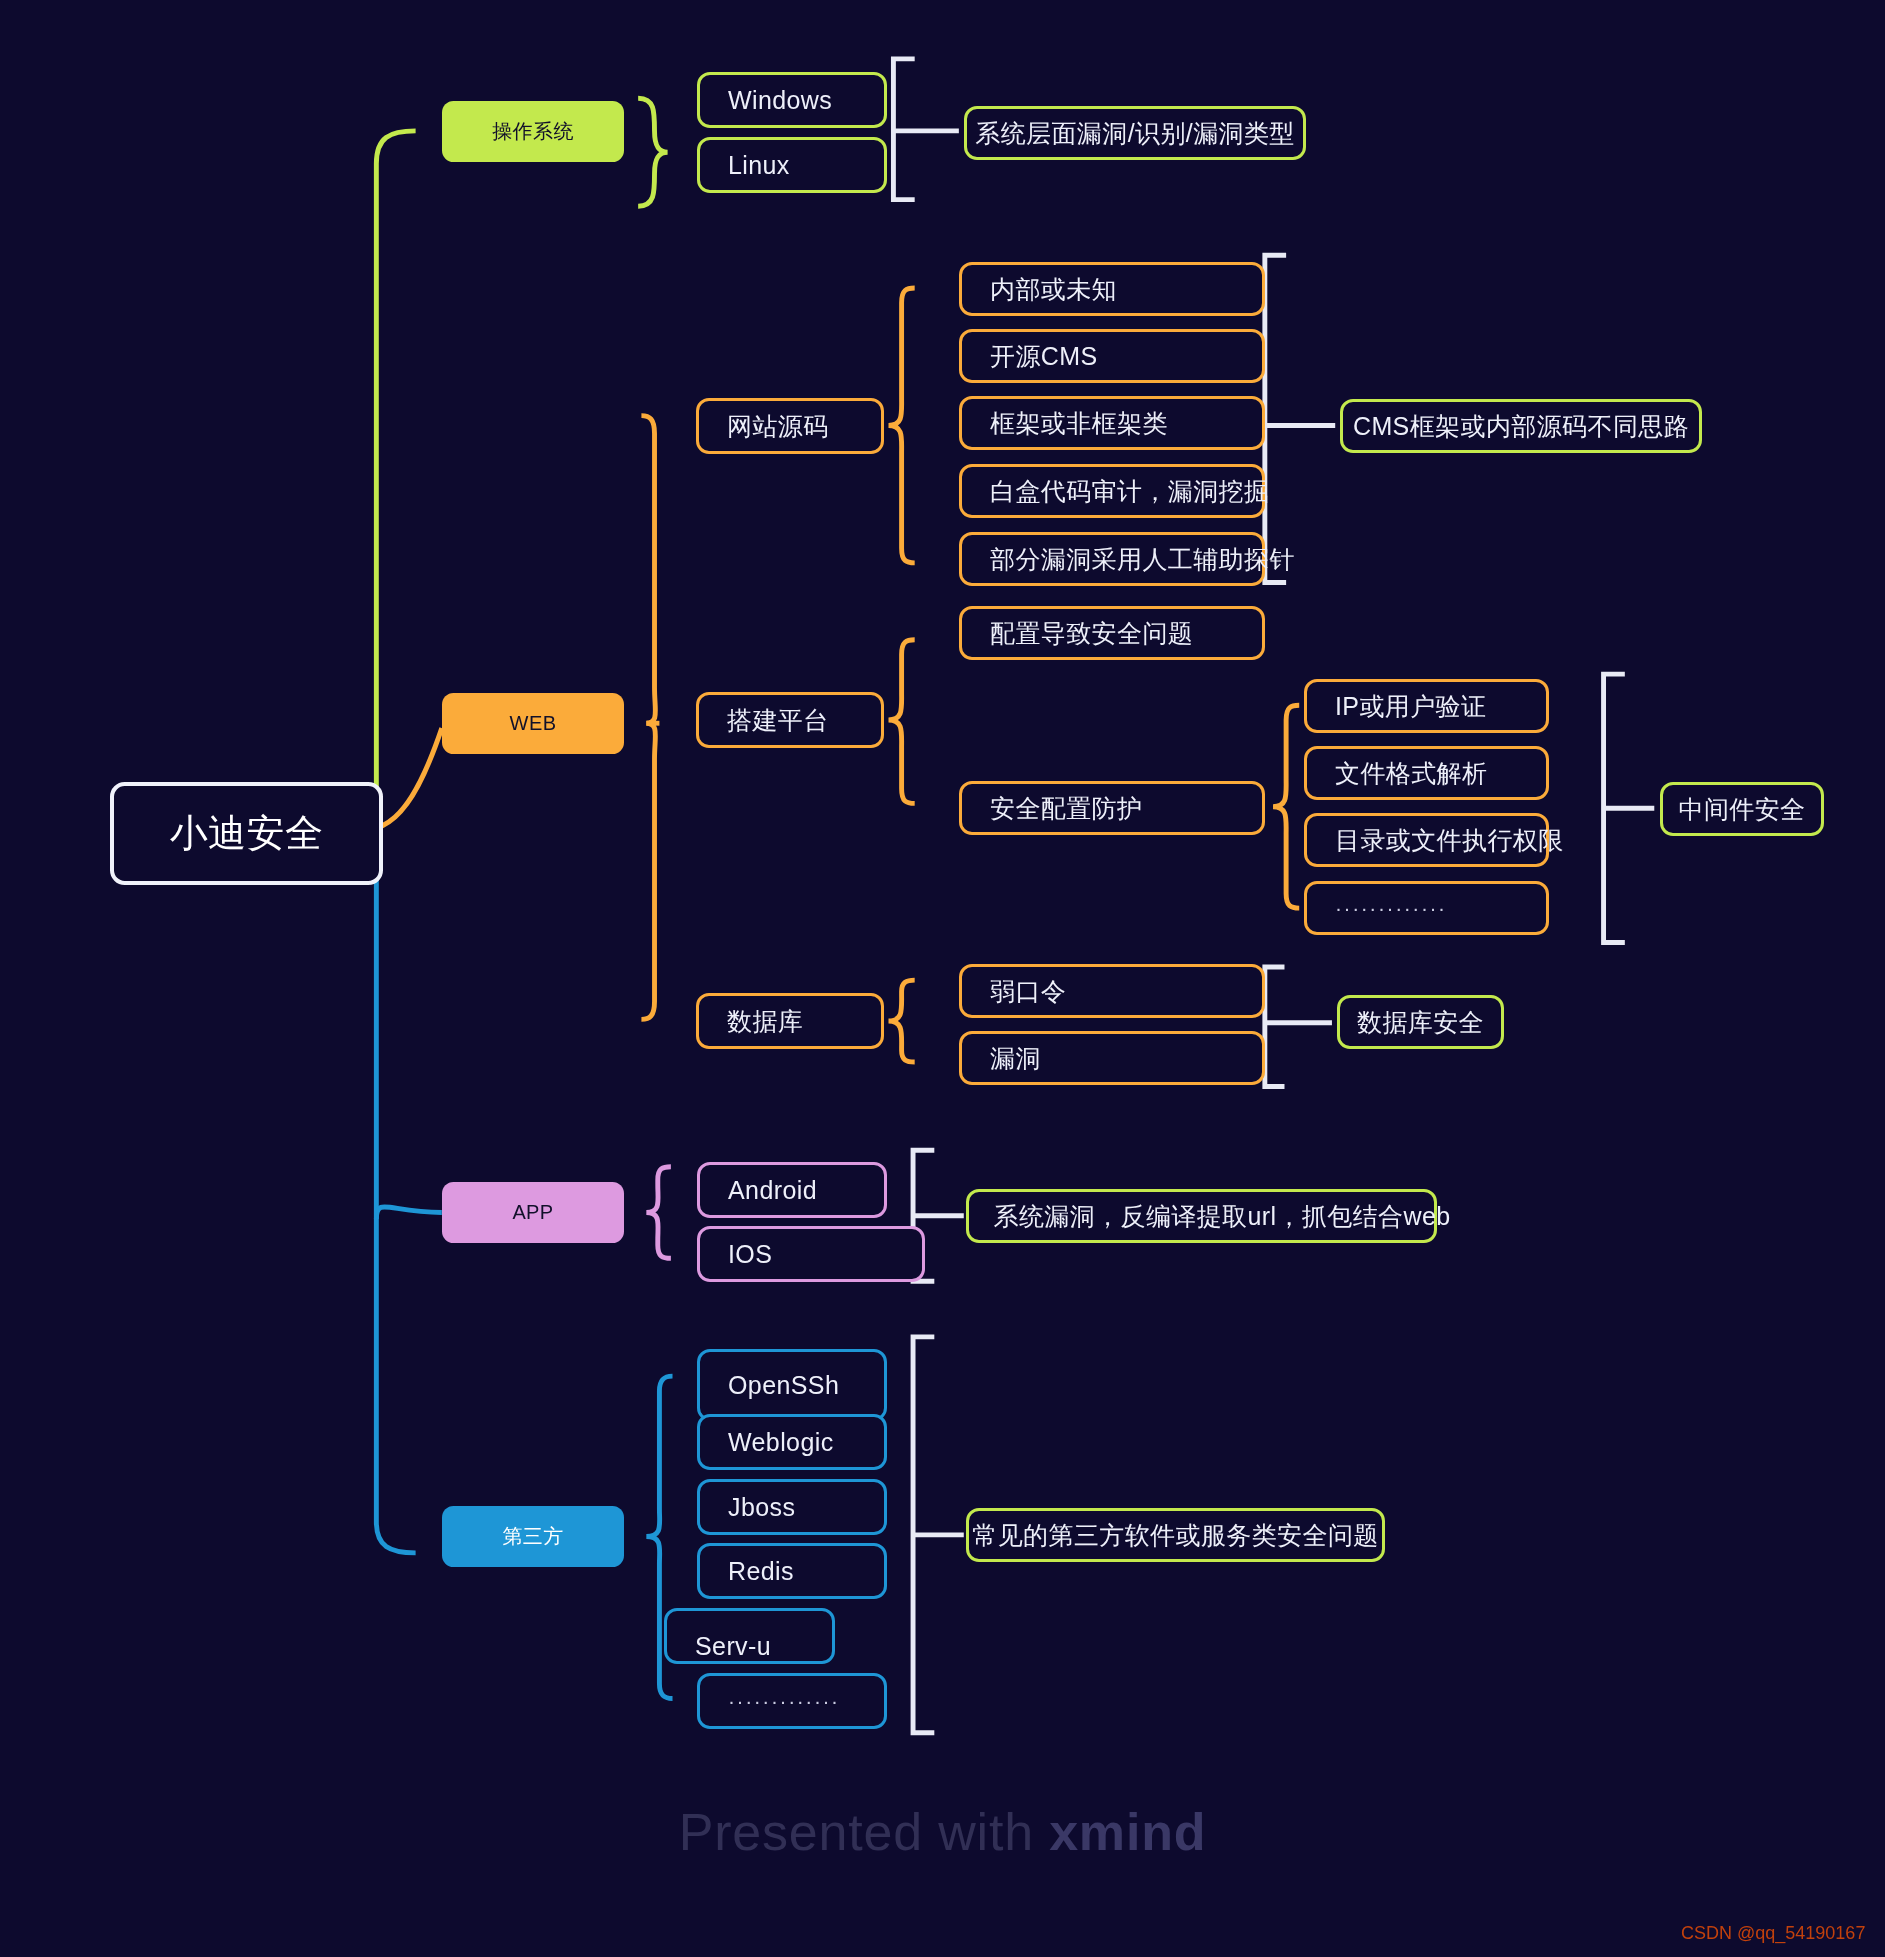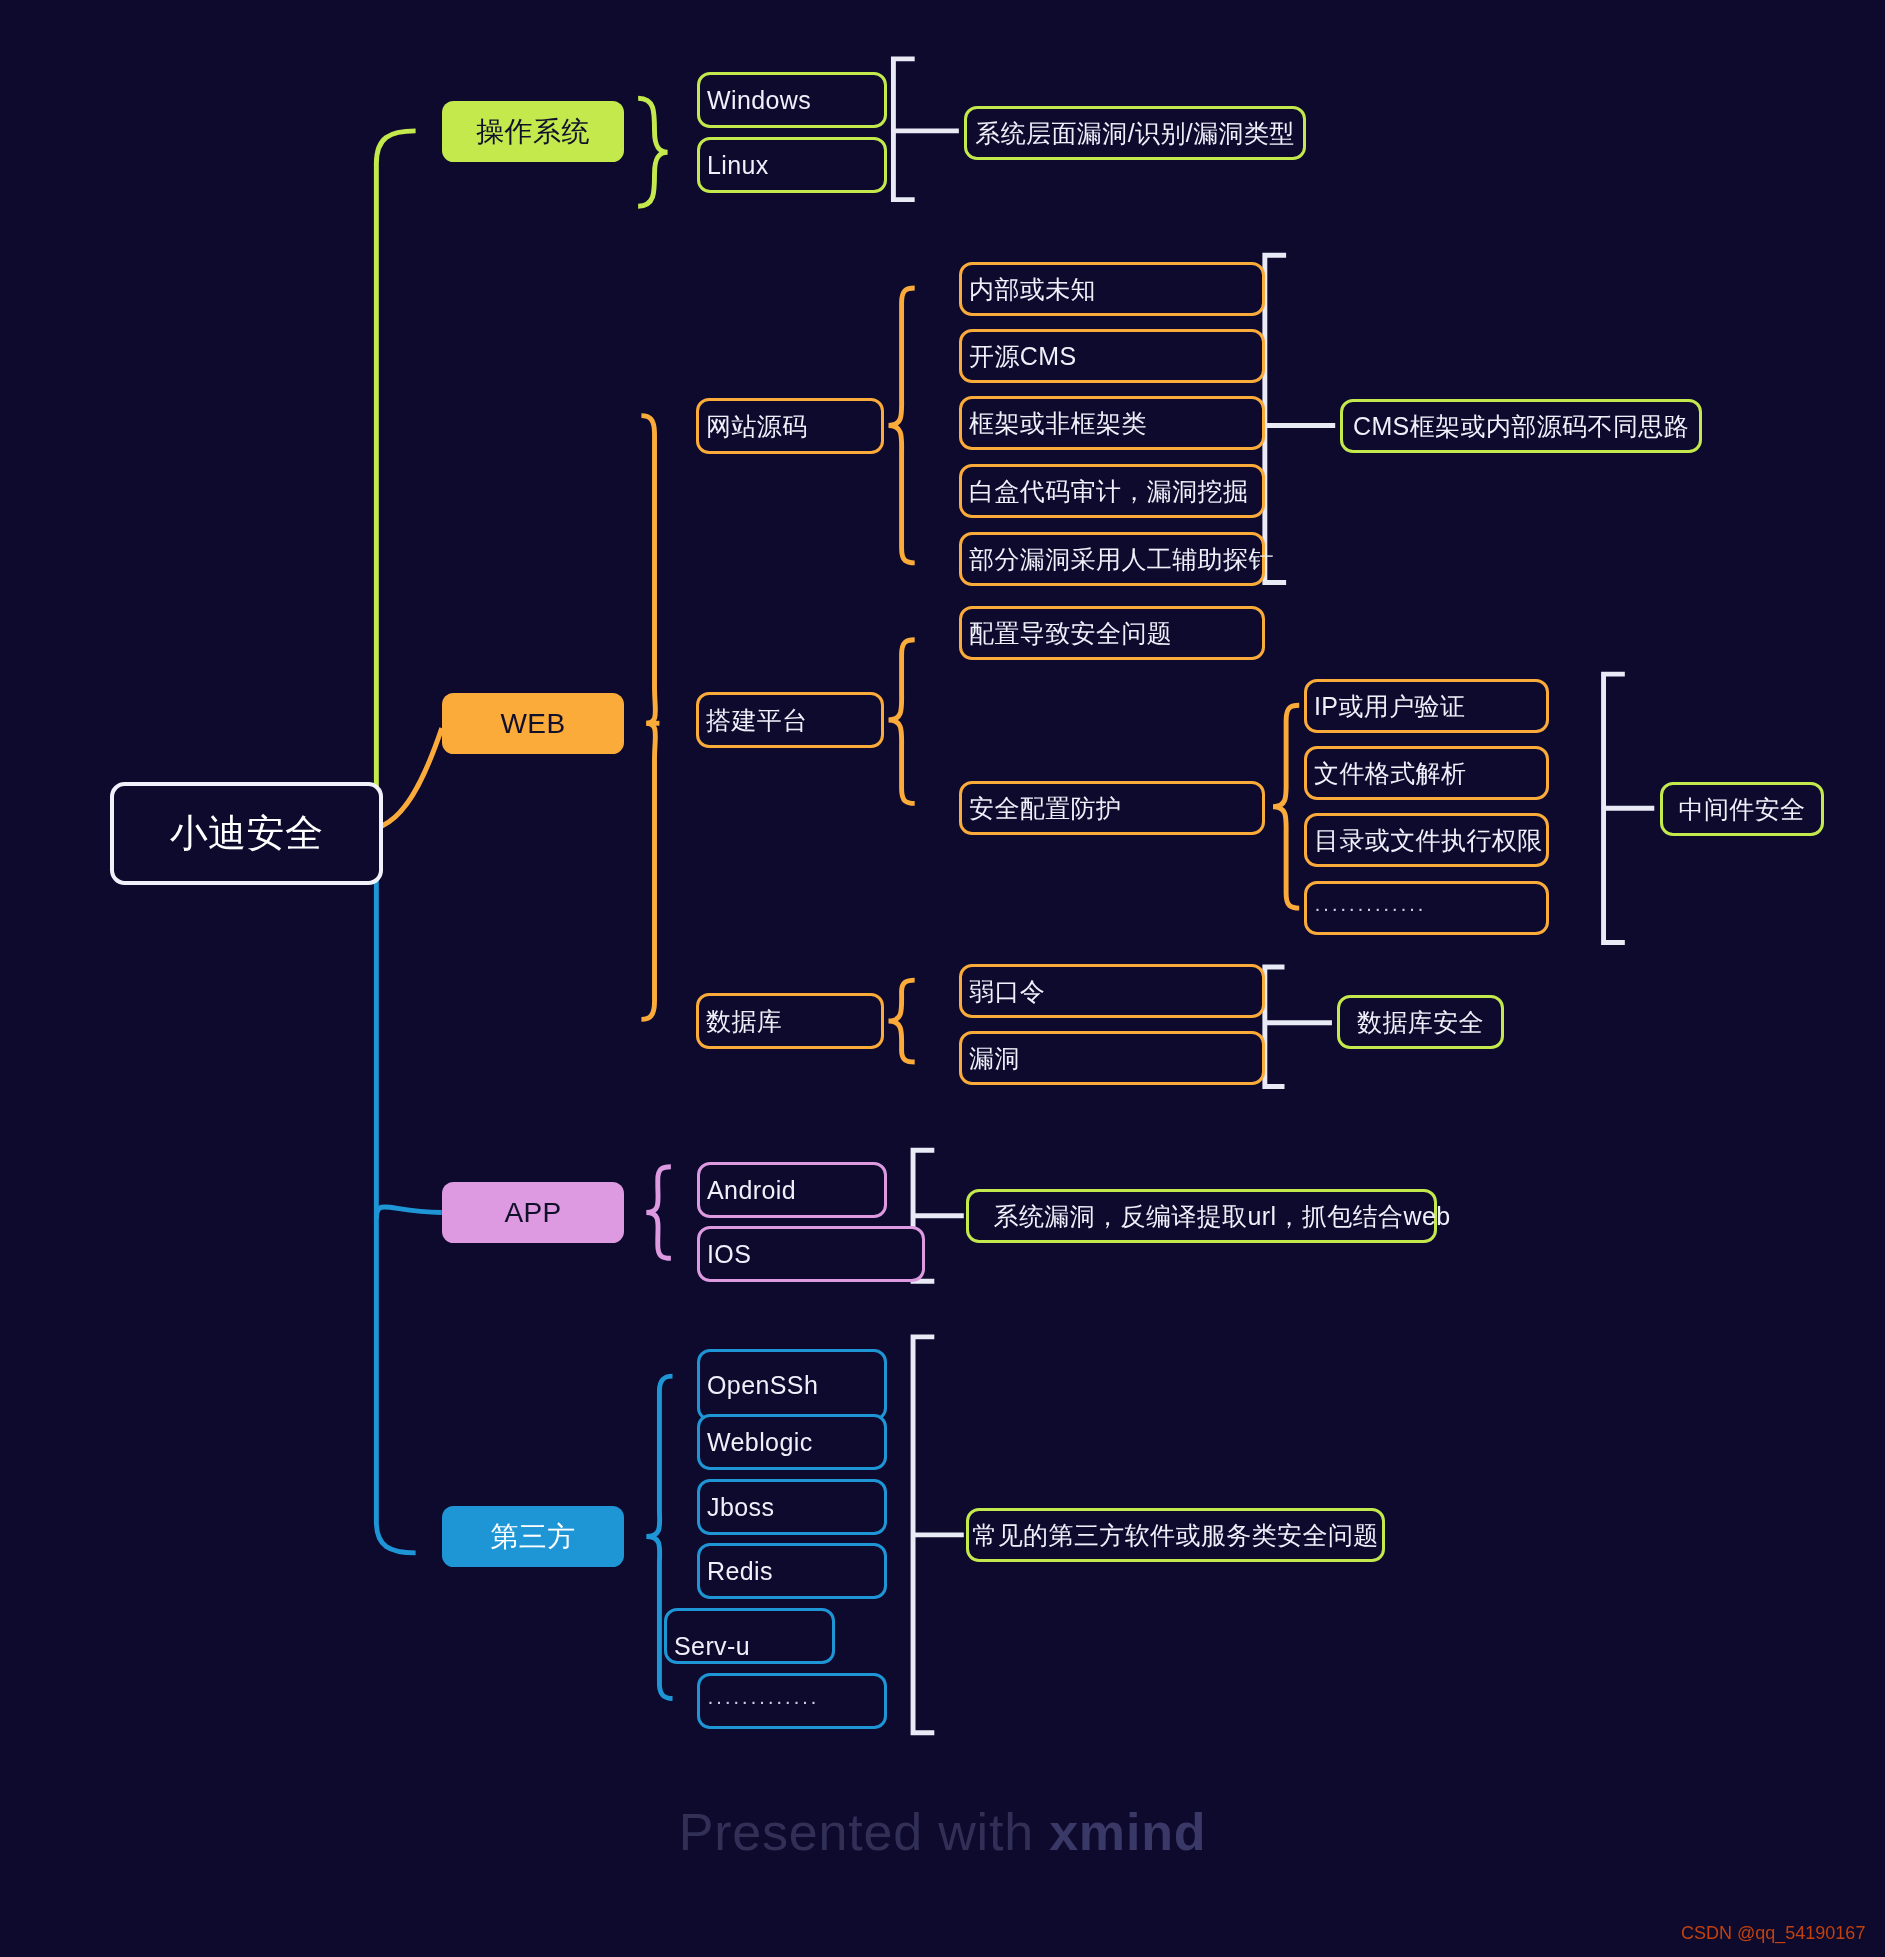--- a/index.html
+++ b/index.html
@@ -38,31 +38,31 @@
     background: #0d0a2e;
     justify-content: center;
     font-size: 38px;
     color: #ffffff;
     margin-left: 46px;
   }
   
   .filled {
     border-radius: 11.5px;
     justify-content: center;
-    font-size: 28px;
+    font-size: 20px;
     color: #11102a;
     font-weight: 400;
   }
   
   .outline {
     border-width: 3.3px;
     border-style: solid;
     border-radius: 13px;
     background: #0d0a2e;
-    padding-left: 7px;
+    padding-left: 28px;
     font-size: 25px;
   }
   .outline.centered {
     justify-content: center;
     padding-left: 0;
   }
   .dots {
     font-size: 21px;
     letter-spacing: 1.6px;
     color: #c9cbe0;

